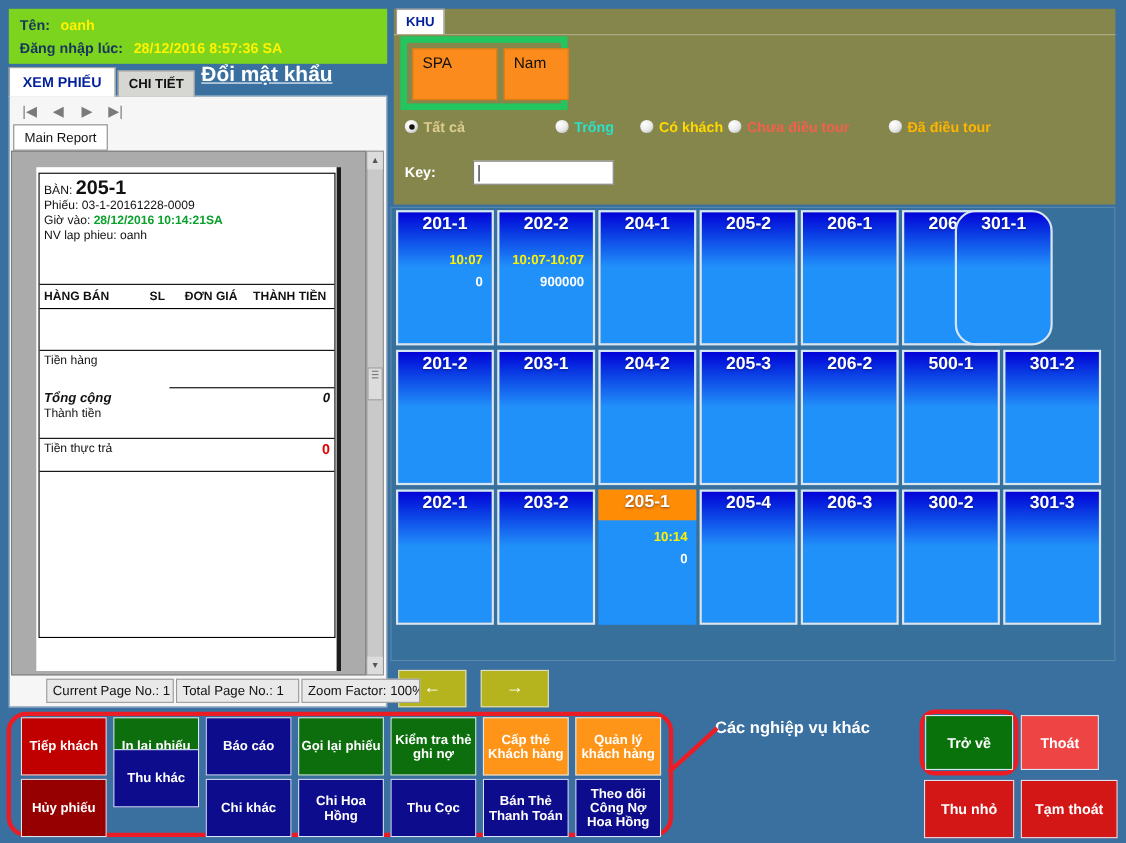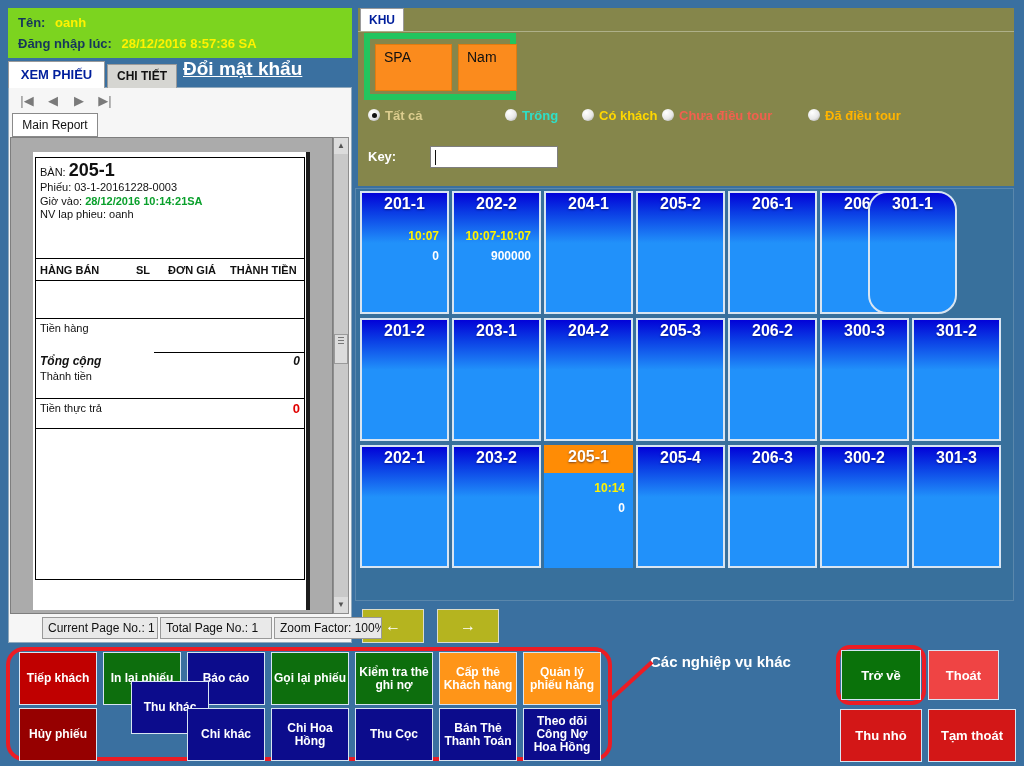--- a/index.html
+++ b/index.html
@@ -120,21 +120,21 @@
 <div class="abs mainreport-tab">Main Report</div>
 <div class="abs viewer"></div>
 
 <div class="abs page">
   <div class="receipt">
     <div class="sec sec-info">
       <div>
         <span class="ban-label">BÀN:</span>
         <span class="ban-value">205-1</span>
       </div>
-      <div class="inf">Phiếu: 03-1-20161228-0003</div>
+      <div class="inf">Phiếu: 03-1-20161228-0009</div>
       <div class="inf">
         <span>Giờ vào:</span>
         <span class="green-dt">28/12/2016  10:14:21SA</span>
       </div>
       <div class="inf">NV lap phieu: oanh</div>
     </div>
     <div class="sec sec-cols">
       <span class="col-hangban">HÀNG BÁN</span>
       <span class="col-sl">SL</span>
       <span class="col-dongia">ĐƠN GIÁ</span>
@@ -251,21 +251,21 @@
 <div class="room-cell" style="left: 544px; top: 318px;">
     <div class="room-title">204-2</div>
   </div>
 <div class="room-cell" style="left: 636px; top: 318px;">
     <div class="room-title">205-3</div>
   </div>
 <div class="room-cell" style="left: 728px; top: 318px;">
     <div class="room-title">206-2</div>
   </div>
 <div class="room-cell" style="left: 820px; top: 318px;">
-    <div class="room-title">300-3</div>
+    <div class="room-title">500-1</div>
   </div>
 <div class="room-cell" style="left: 912px; top: 318px;">
     <div class="room-title">301-2</div>
   </div>
 <div class="room-cell" style="left: 360px; top: 445px;">
     <div class="room-title">202-1</div>
   </div>
 <div class="room-cell" style="left: 452px; top: 445px;">
     <div class="room-title">203-2</div>
   </div>
@@ -285,20 +285,20 @@
   </div>
 <div class="room-cell" style="left: 912px; top: 445px;">
     <div class="room-title">301-3</div>
   </div>
 <div class="action-btn" style="left: 19px; top: 652px; background: rgb(192, 0, 0);">Tiếp khách</div>
 <div class="action-btn" style="left: 103px; top: 652px; background: rgb(13, 110, 13);">In lại phiếu</div>
 <div class="action-btn" style="left: 187px; top: 652px; background: rgb(12, 12, 140);">Báo cáo</div>
 <div class="action-btn" style="left: 271px; top: 652px; background: rgb(13, 110, 13);">Gọi lại phiếu</div>
 <div class="action-btn" style="left: 355px; top: 652px; background: rgb(13, 110, 13);">Kiểm tra thẻ ghi nợ</div>
 <div class="action-btn" style="left: 439px; top: 652px; background: rgb(255, 149, 24);">Cấp thẻ Khách hàng</div>
-<div class="action-btn" style="left: 523px; top: 652px; background: rgb(255, 149, 24);">Quản lý phiếu hàng</div>
+<div class="action-btn" style="left: 523px; top: 652px; background: rgb(255, 149, 24);">Quản lý khách hàng</div>
 <div class="action-btn" style="left: 19px; top: 708px; background: rgb(150, 0, 0);">Hủy phiếu</div>
-<div class="action-btn" style="left: 103px; top: 681px; background: rgb(12, 12, 140); margin-left: 28px;">Thu khác</div>
+<div class="action-btn" style="left: 103px; top: 681px; background: rgb(12, 12, 140);">Thu khác</div>
 <div class="action-btn" style="left: 187px; top: 708px; background: rgb(12, 12, 140);">Chi khác</div>
 <div class="action-btn" style="left: 271px; top: 708px; background: rgb(12, 12, 140);">Chi Hoa Hồng</div>
 <div class="action-btn" style="left: 355px; top: 708px; background: rgb(12, 12, 140);">Thu Cọc</div>
 <div class="action-btn" style="left: 439px; top: 708px; background: rgb(12, 12, 140);">Bán Thẻ Thanh Toán</div>
 <div class="action-btn" style="left: 523px; top: 708px; background: rgb(12, 12, 140);">Theo dõi Công Nợ Hoa Hồng</div>
 
 </body></html>

